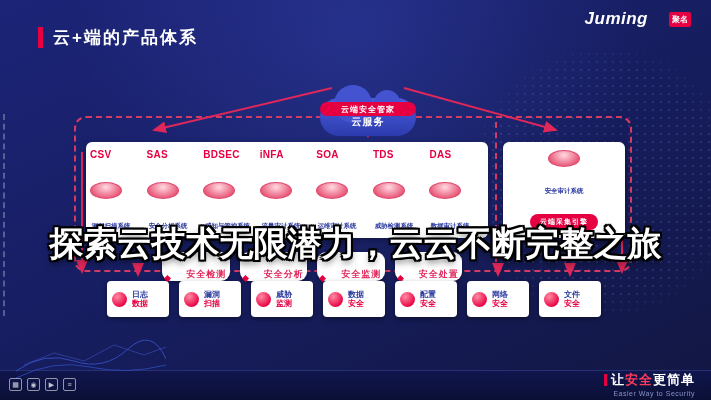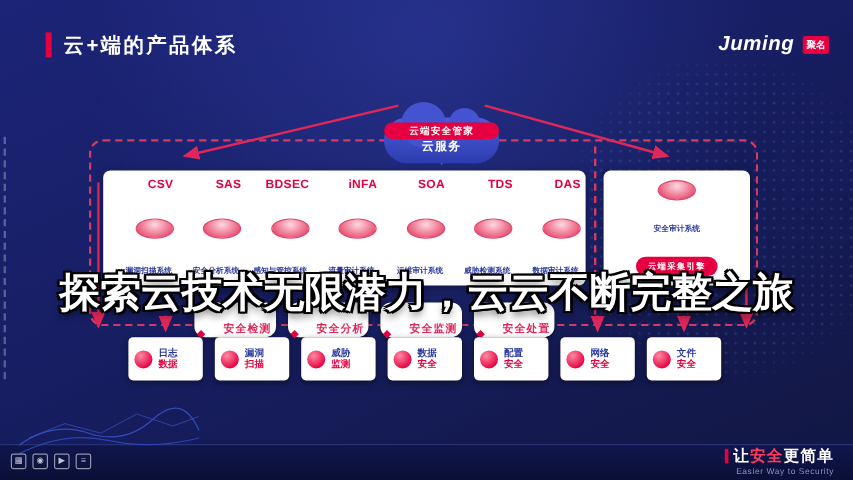--- a/index.html
+++ b/index.html
@@ -15,42 +15,42 @@
     position:absolute;right:-34px;top:42px;width:280px;height:280px;border-radius:50%;
     background-image:radial-gradient(rgba(130,150,255,.38) 1px, transparent 1.4px);
     background-size:8px 8px;opacity:.45;z-index:1;
     -webkit-mask-image:radial-gradient(circle,#000 58%,transparent 72%);
     mask-image:radial-gradient(circle,#000 58%,transparent 72%);
   }
   .edge-dashes{position:absolute;left:3px;top:114px;height:202px;border-left:2px dashed rgba(255,255,255,.28);z-index:2;}
   
   .accent-bar{position:absolute;left:38px;top:27px;width:5px;height:21px;background:#e60042;z-index:10;}
   .title{position:absolute;left:53px;top:26px;font-size:17px;font-weight:bold;color:#fff;letter-spacing:2px;z-index:10;}
-  .logo{position:absolute;right:20px;top:27px;z-index:10;display:flex;align-items:center;gap:7px;}
+  .logo{position:absolute;right:20px;top:9px;z-index:10;display:flex;align-items:center;gap:21px;}
   .logo-text{font-size:17px;font-weight:900;font-style:italic;color:#fff;letter-spacing:.5px;}
   .logo-badge{background:#e60042;color:#fff;font-size:8px;font-weight:bold;padding:2px 3px;border-radius:2px;}
   
   .cloud{position:absolute;left:320px;top:66px;width:96px;height:38px;z-index:12;
     background:linear-gradient(#4c5cdc,#2c3cae);border-radius:20px;
     display:flex;flex-direction:column;align-items:center;justify-content:center;margin-top:32px;}
   .cloud::before{content:"";position:absolute;left:14px;top:-13px;width:38px;height:38px;border-radius:50%;background:#4453cf;}
   .cloud::after{content:"";position:absolute;right:16px;top:-8px;width:26px;height:26px;border-radius:50%;background:#4453cf;}
   .cloud .t1{position:relative;z-index:2;font-size:8px;font-weight:bold;color:#d8defc;}
   .cloud .t2{position:relative;z-index:2;font-size:10px;font-weight:bold;color:#fff;letter-spacing:1px;}
   .cloud-badge{position:absolute;left:320px;top:102px;width:96px;height:14px;background:#e60042;border-radius:8px;
     color:#fff;font-size:8px;font-weight:bold;display:flex;align-items:center;justify-content:center;letter-spacing:1px;z-index:13;}
   
   .dashed-box{position:absolute;left:74px;top:116px;width:554px;height:152px;border:2px dashed #d53a63;border-radius:12px;z-index:5;}
   .dashed-divider{position:absolute;left:495px;top:122px;height:140px;border-left:2px dashed #d53a63;z-index:5;}
   
   .arrows{position:absolute;left:0;top:0;z-index:8;pointer-events:none;}
   
   .main-panel{position:absolute;left:86px;top:142px;width:402px;height:96px;background:#fff;border-radius:6px;z-index:10;
     display:flex;padding:7px 4px;box-sizing:border-box;gap:2px;box-shadow:0 2px 6px rgba(0,0,0,.35);}
-  .product-col{flex:1;display:flex;flex-direction:column;align-items:flex-end;justify-content:space-between;min-width:0;}
+  .product-col{flex:1;display:flex;flex-direction:column;align-items:flex-start;justify-content:space-between;min-width:0;}
   .acronym{color:#e60042;font-weight:900;font-size:10px;letter-spacing:.3px;}
   .oval{width:30px;height:15px;border-radius:50%;border:1px solid #e0486e;
     background:radial-gradient(ellipse at 50% 28%, #ffd9e1, #e85576 75%);}
   .pname{color:#2b3a9e;font-size:7px;font-weight:bold;text-align:center;white-space:nowrap;transform:scale(.92);}
   .side-panel{position:absolute;left:503px;top:142px;width:122px;height:96px;background:#fff;border-radius:6px;z-index:10;
     display:flex;flex-direction:column;align-items:center;justify-content:space-between;padding:8px 6px;box-sizing:border-box;
     box-shadow:0 2px 6px rgba(0,0,0,.35);}
   .side-badge{background:#e60042;color:#fff;font-size:7px;font-weight:bold;padding:3px 10px;border-radius:9px;letter-spacing:1px;}
   
   .caption{position:absolute;left:0;top:181px;width:711px;text-align:center;z-index:30;

